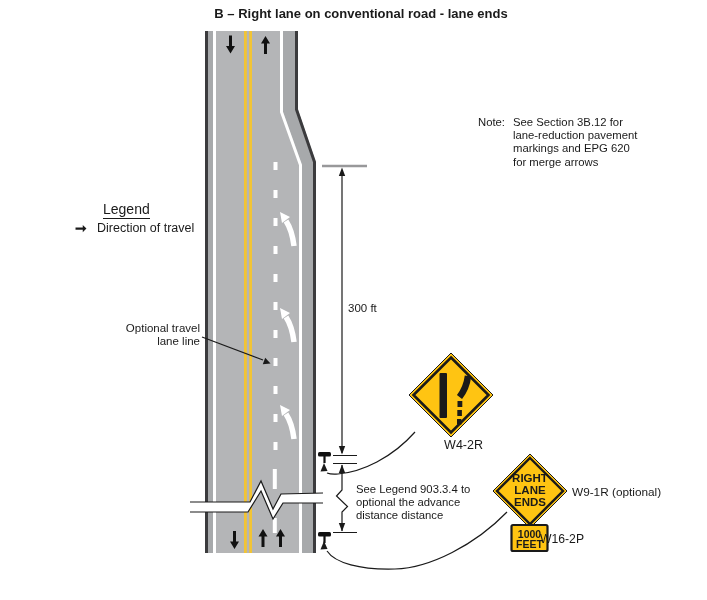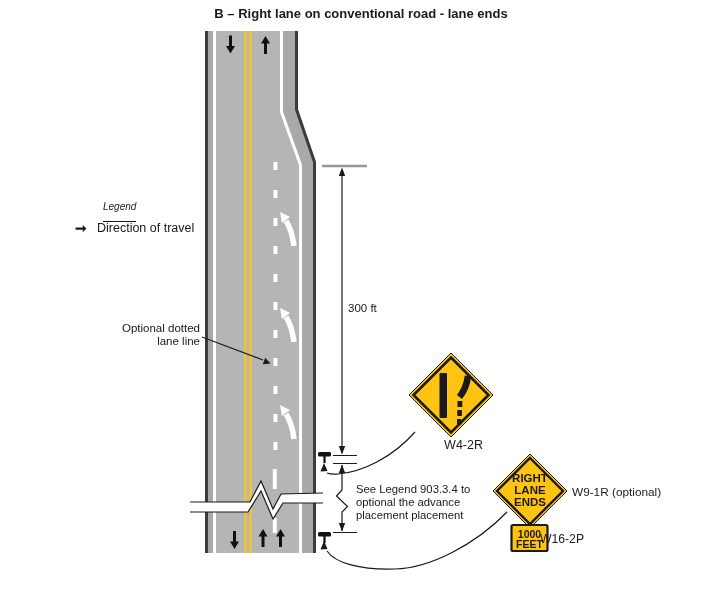--- a/index.html
+++ b/index.html
@@ -3,21 +3,21 @@
 <meta charset="utf-8">
 <style>
   html,body{margin:0;padding:0;background:#ffffff;}
   .canvas{
     position:relative;width:707px;height:600px;background:#ffffff;overflow:hidden;
     font-family:"Liberation Sans",sans-serif;color:#1a1a1a;
   }
   .art{position:absolute;left:0;top:0;width:707px;height:600px;}
   .txt{position:absolute;white-space:nowrap;}
   .title{left:161px;top:6px;width:400px;text-align:center;font-weight:bold;font-size:13px;}
-  .legend-heading{left:103px;top:201px;font-size:10px;border-bottom:1.2px solid #1a1a1a;padding-bottom:9px;font-style:italic;}
+  .legend-heading{left:103px;top:201px;font-size:14px;border-bottom:1.2px solid #1a1a1a;padding-bottom:1px;}
   .legend-row{left:75px;top:221px;display:flex;align-items:center;font-size:12.5px;}
   .legend-arrow{font-size:14px;font-weight:bold;width:22px;line-height:14px;}
   .note{left:478px;top:116px;display:flex;font-size:11.3px;line-height:13.2px;}
   .note-label{width:35px;}
   .opt-dotted{left:90px;top:322px;width:110px;text-align:right;font-size:11.5px;line-height:13px;white-space:nowrap;}
   .dim-300{left:348px;top:302px;font-size:11.5px;}
   .advance{left:356px;top:483px;font-size:11.3px;line-height:13.2px;}
   .w4-label{left:421px;top:438px;width:62px;text-align:right;font-size:12.5px;}
   .w9-label{left:572px;top:485px;font-size:11.8px;}
   .w16-label{left:540px;top:532px;font-size:12.2px;}
@@ -135,31 +135,40 @@
   </svg>
 
   <div class="txt title">B – Right lane on conventional road - lane ends</div>
 
   <div class="txt legend-heading">Legend</div>
   <div class="txt legend-row">
     <span class="legend-arrow">➞</span>
     <span>Direction of travel</span>
   </div>
 
+  <div class="txt note">
+    <div class="note-label">Note:</div>
+    <div>
+      <div>See Section 3B.12 for</div>
+      <div>lane-reduction pavement</div>
+      <div>markings and EPG 620</div>
+      <div>for merge arrows</div>
+    </div>
+  </div>
 
   <div class="txt opt-dotted">
-    <div>Optional dotted</div>
+    <div>Optional travel</div>
     <div>lane line</div>
   </div>
 
   <div class="txt dim-300">300 ft</div>
 
   <div class="txt advance">
     <div>See Legend 903.3.4 to</div>
     <div>optional the advance</div>
-    <div>placement placement</div>
+    <div>distance distance</div>
   </div>
 
   <div class="txt w4-label">W4-2R</div>
   <div class="txt w9-label">W9-1R (optional)</div>
   <div class="txt w16-label">W16-2P</div>
 
 </div>
 
 </body></html>

